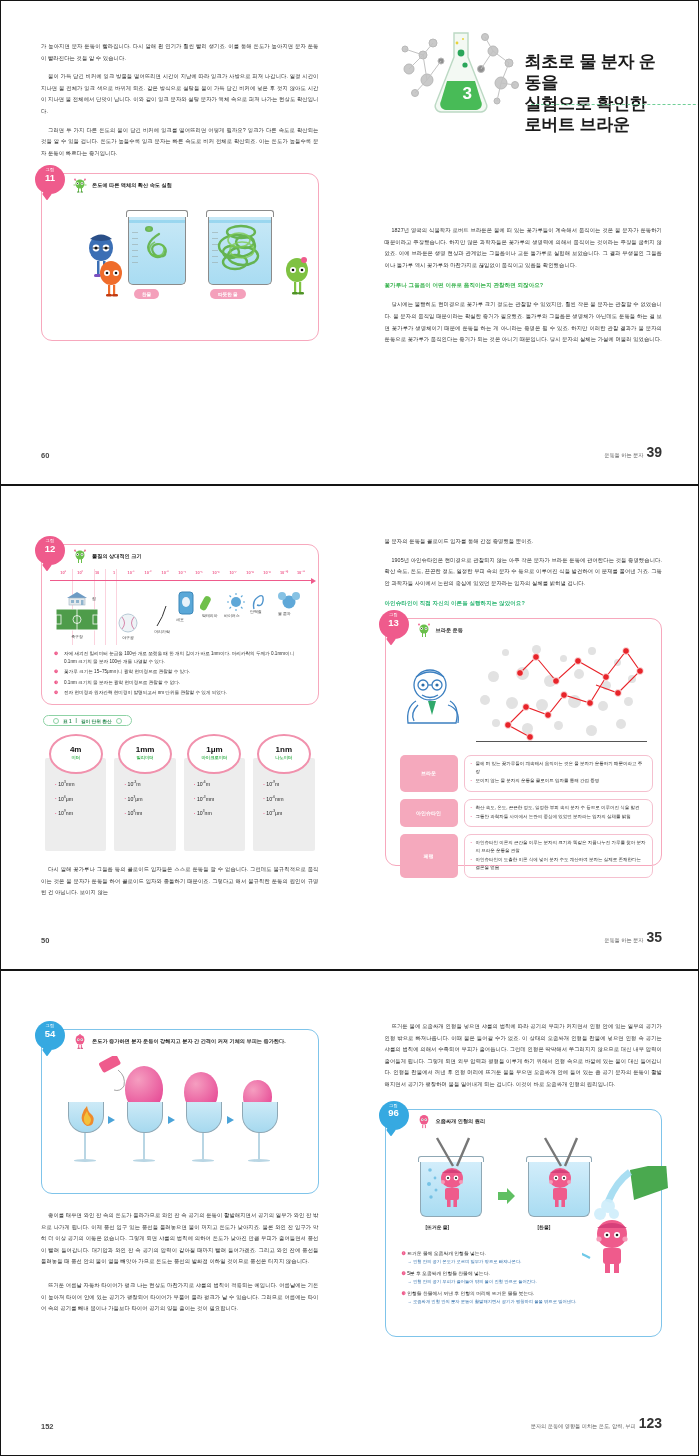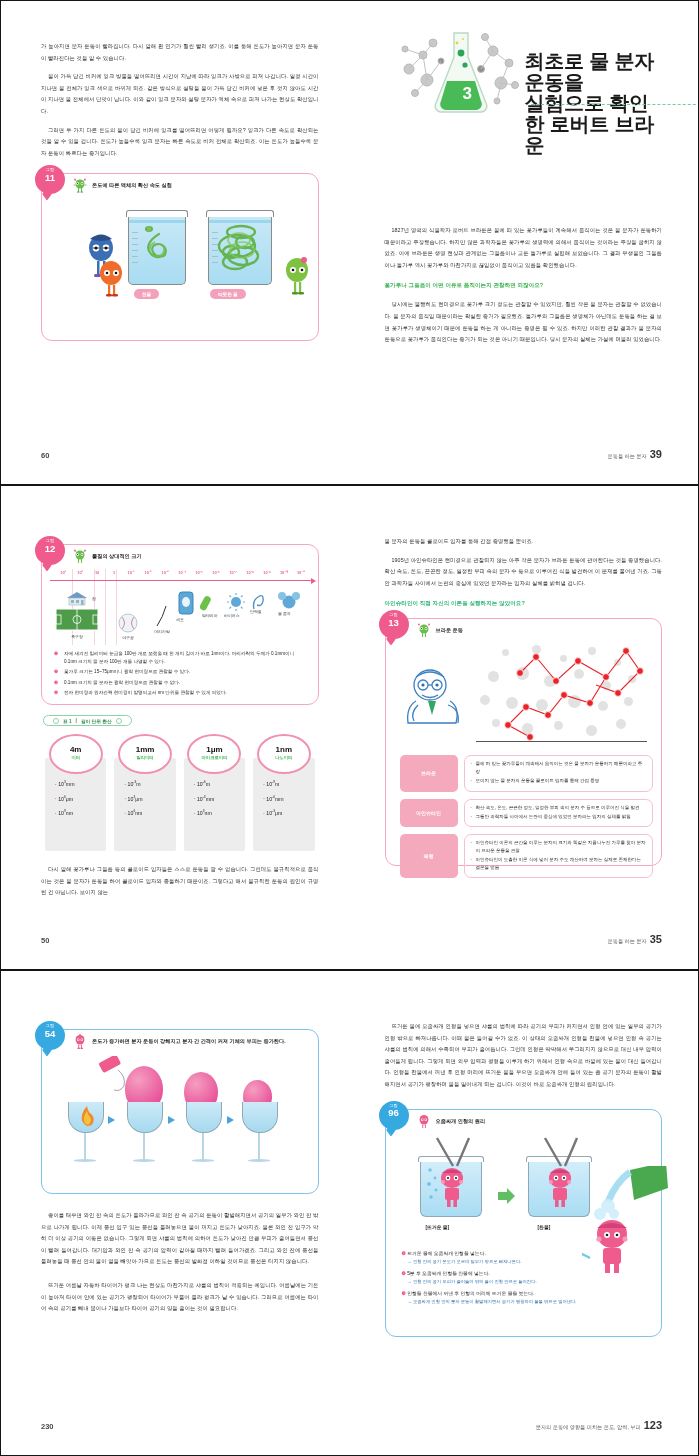--- a/index.html
+++ b/index.html
@@ -74,21 +74,21 @@
   .sumtbl{margin:6px 8px 8px 14px;}
   .sumrow{display:flex;align-items:stretch;gap:6px;margin-bottom:7px;}
   .sumname{flex:0 0 58px;background:#f5a9bd;border-radius:5px;color:#fff;font-size:5px;font-weight:bold;display:flex;align-items:center;justify-content:center;}
   .sumtext{flex:1;border:1px solid #f5c0cf;border-radius:7px;padding:4px 6px;}
   .sumtext li{list-style:none;font-size:4.5px;line-height:7.4px;color:#2a2a2a;margin-bottom:2px;position:relative;padding-left:5px;}
   .sumtext li:before{content:"·";position:absolute;left:0;color:#ef5b8c;font-weight:bold;}
   .sumtext ul{margin:0;padding:0;}
 
   
   .chap{position:relative;height:100px;}
-  .chap-title{position:absolute;left:140px;top:22px;font-size:20px;font-weight:bold;color:#1a1a1a;line-height:21px;letter-spacing:-.2px;}
+  .chap-title{position:absolute;left:140px;top:22px;font-size:17px;font-weight:bold;color:#1a1a1a;line-height:21px;letter-spacing:-.2px;}
   .chap-rule{position:absolute;left:146px;top:75px;width:180px;border-top:1.2px dashed #6fcf97;}
   .flask-num{position:absolute;font-size:17px;font-weight:bold;color:#fff;left:78px;top:55px;}
 
   
   .wine-illus{position:relative;height:122px;}
   .glass{position:absolute;width:34px;}
   .bowl{position:relative;width:34px;height:30px;border:1px solid #8fa8b5;border-top:none;border-radius:0 0 17px 17px;background:linear-gradient(180deg,#cdeaf7,#a6d9ef);}
   .stem{width:1.6px;height:26px;background:#b9d6e4;margin:0 auto;}
   .foot{width:22px;height:2.6px;border-radius:50%;background:#b9d6e4;margin:0 auto;}
   .balloon{position:absolute;border-radius:50% 50% 48% 48%;background:radial-gradient(circle at 35% 30%,#f59ec0,#e8539a 70%,#d63c84);}
@@ -101,21 +101,21 @@
   .lbl55{position:absolute;font-size:4.8px;font-weight:bold;color:#222;}
   .steps55{margin:6px 10px 0 16px;}
   .step{margin-bottom:5px;}
   .step .s1{font-size:4.8px;color:#222;line-height:8px;}
   .step .s1 b{color:#ef5b8c;}
   .step .s2{font-size:4.3px;color:#2a6aa8;line-height:7.4px;padding-left:6px;}
 
   .folio{position:absolute;bottom:24px;font-size:7.5px;color:#4a4a4a;font-weight:bold;}
   .folio.l{left:40px;}
   .folio.r{right:38px;font-size:5.2px;font-weight:normal;color:#5a5a5a;}
-  .folio.r b{font-size:11px;color:#333;margin-left:3px;}
+  .folio.r b{font-size:14px;color:#333;margin-left:3px;}
 </style>
 </head>
 <body>
 
 <div class="page-stack">
 
   <div class="spread">
 
     <div class="leaf left">
       <p class="body">가 높아지면 분자 운동이 빨라집니다. 다시 말해 흰 연기가 훨씬 빨리 생기죠. 이를 통해 온도가 높아지면 분자 운동이 빨라진다는 것을 알 수 있습니다.</p>
@@ -677,21 +677,21 @@
             <div class="bowl"></div>
             <div class="stem"></div>
             <div class="foot"></div>
           </div>
         </div>
       </div>
 
       <p class="body indent" style="margin-top:16px;">종이를 태우면 와인 잔 속의 온도가 올라가므로 와인 잔 속 공기의 운동이 활발해지면서 공기의 일부가 와인 잔 밖으로 나가게 됩니다. 이제 풍선 입구 있는 풍선을 올려놓으면 불이 꺼지고 온도가 낮아지죠. 물론 와인 잔 입구가 막혀 더 이상 공기의 이동은 없습니다. 그렇게 되면 샤를의 법칙에 의하여 온도가 낮아진 만큼 부피가 줄어들면서 풍선이 빨려 들어갑니다. 대기압과 와인 잔 속 공기의 압력이 같아질 때까지 빨려 들어가겠죠. 그리고 와인 잔에 풍선을 올려놓을 때 풍선 안의 물이 열을 빼앗아 가므로 온도는 풍선의 발화점 이하일 것이므로 풍선은 터지지 않습니다.</p>
       <p class="body indent" style="margin-top:12px;">뜨거운 여름날 자동차 타이어가 펑크 나는 현상도 마찬가지로 샤를의 법칙이 적용되는 예입니다. 여름날에는 기온이 높아져 타이어 안에 있는 공기가 팽창되어 타이어가 부풀어 올라 펑크가 날 수 있습니다. 그러므로 여름에는 타이어 속의 공기를 빼내 봄이나 가을보다 타이어 공기의 양을 줄이는 것이 필요합니다.</p>
 
-      <div class="folio l">230</div>
+      <div class="folio l">152</div>
     </div>
 
     <div class="leaf right" style="padding-top:50px;">
       <p class="body indent">뜨거운 물에 오줌싸개 인형을 넣으면 샤를의 법칙에 따라 공기의 부피가 커지면서 인형 안에 있는 일부의 공기가 인형 밖으로 빠져나옵니다. 이때 물은 들어갈 수가 없죠. 이 상태의 오줌싸개 인형을 찬물에 넣으면 인형 속 공기는 샤를의 법칙에 의해서 수축되어 부피가 줄어듭니다. 그런데 인형은 딱딱해서 쭈그러지지 않으므로 대신 내부 압력이 줄어들게 됩니다. 그렇게 되면 외부 압력과 평형을 이루게 하기 위해서 인형 속으로 바깥에 있는 물이 대신 들어갑니다. 인형을 찬물에서 꺼낸 후 인형 머리에 뜨거운 물을 부으면 오줌싸개 안에 들어 있는 좀 공기 분자의 운동이 활발해지면서 공기가 팽창하며 물을 밀어내게 되는 겁니다. 이것이 바로 오줌싸개 인형의 원리입니다.</p>
 
       <div class="figbox blue" style="height:228px;margin-top:18px;">
         <div class="badge blue">
           <span class="b1">그림</span>
           <span class="b2">96</span>
         </div>

